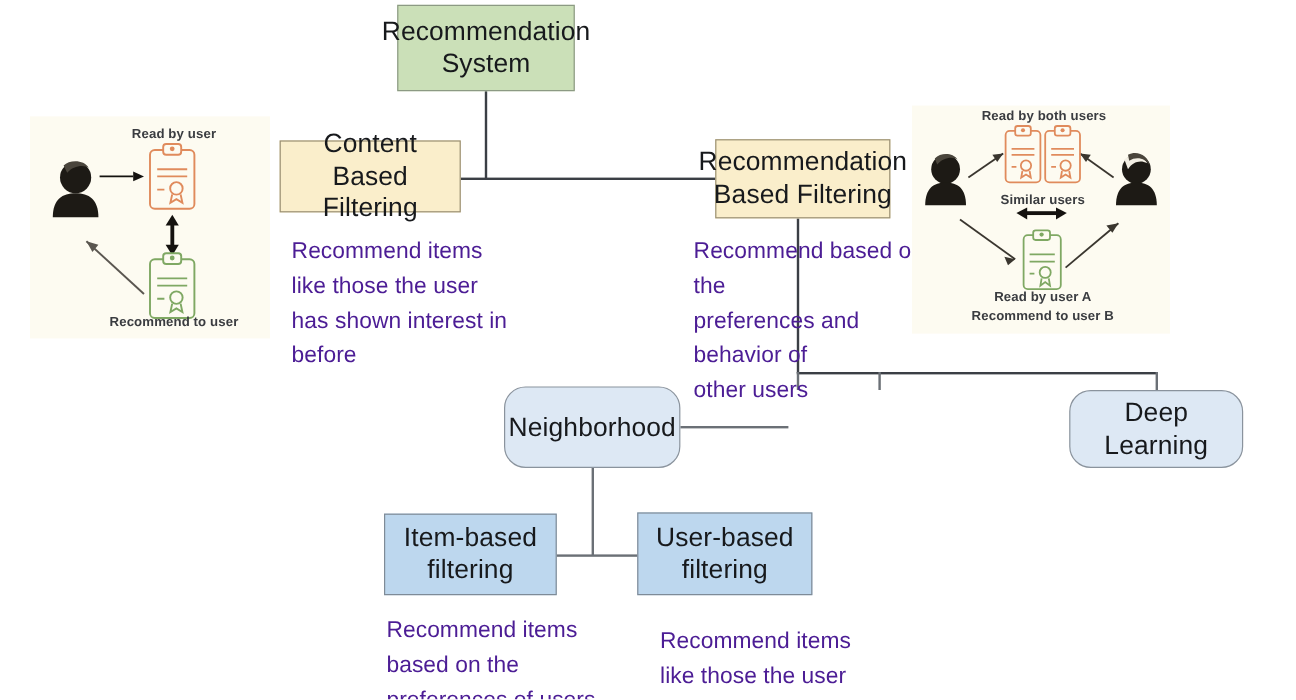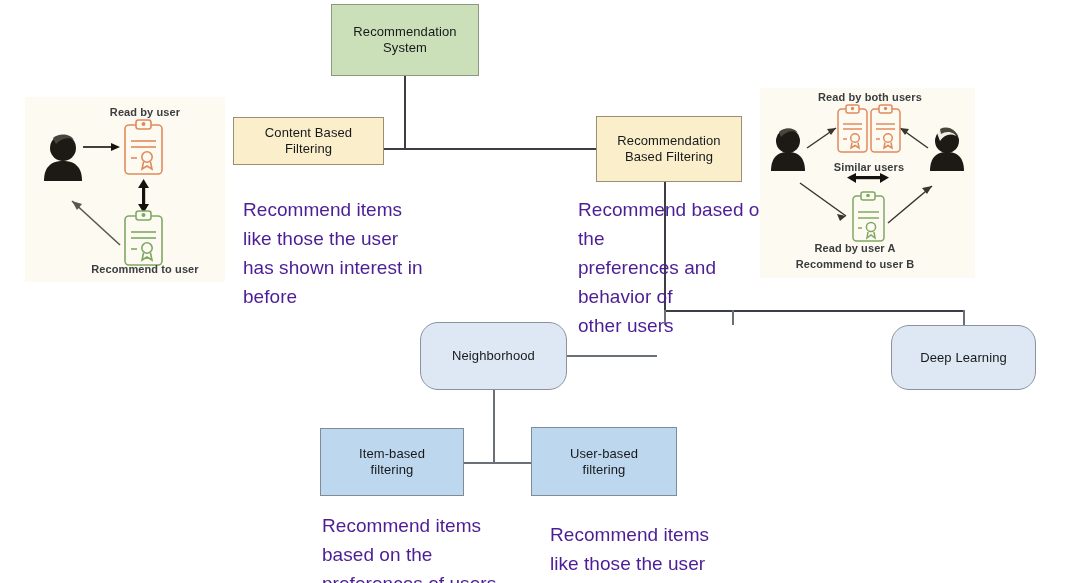--- a/index.html
+++ b/index.html
@@ -24,21 +24,21 @@
   .node {
     position: absolute;
     box-sizing: border-box;
     display: flex;
     align-items: center;
     justify-content: center;
     text-align: center;
     line-height: 1.22;
     color: #17191c;
     border: 1px solid #8c8f93;
-    font-size: 13px;
+    font-size: 22px;
     padding: 2px 6px;
     letter-spacing: .1px;
   }
   .node span { display: block; }
 
   .node-green  { background: #cbe0b8; border-color: #8c9a84; }
   .node-tan    { background: #faeecb; border-color: #9a8f72; }
   .node-blue   { background: #dde8f4; border-color: #8a939d; border-radius: 18px; }
   .node-blue2  { background: #bdd7ee; border-color: #7f8b97; }
 
@@ -105,21 +105,21 @@
 
   <div class="line line-h line-thin" style="left:463px; top:462px; width:70px;"></div>
 
   <div class="node node-green" style="left:331px; top:4px; width:148px; height:72px;">
     <div>
       <span>Recommendation</span>
       <span>System</span>
     </div>
   </div>
 
-  <div class="node node-tan" style="left:233px; top:117px; width:151px; height:48px;">
+  <div class="node node-tan" style="left:233px; top:117px; width:151px; height:60px;">
     <div>
       <span>Content Based</span>
       <span>Filtering</span>
     </div>
   </div>
 
   <div class="node node-tan" style="left:596px; top:116px; width:146px; height:66px;">
     <div>
       <span>Recommendation</span>
       <span>Based Filtering</span>
@@ -294,17 +294,17 @@
         <polygon points="86,128 77,126 80,133" fill="#3a362f" stroke="none"></polygon>
       </g>
       <g stroke="#3a362f" stroke-width="1.5" fill="none">
         <line x1="128" y1="135" x2="172" y2="98"></line>
         <polygon points="172,98 162,100 167,106" fill="#3a362f" stroke="none"></polygon>
       </g>
     </svg>
 
     <div class="panel-label" style="left:45px; top:2px; width:130px;">Read by both users</div>
     <div class="panel-label" style="left:64px; top:72px; width:90px;">Similar users</div>
-    <div class="panel-label" style="left:20px; top:153px; width:150px;">Read by user A
+    <div class="panel-label" style="left:34px; top:153px; width:150px;">Read by user A
 Recommend to user B</div>
   </div>
 
 </div>
 
 </body></html>

